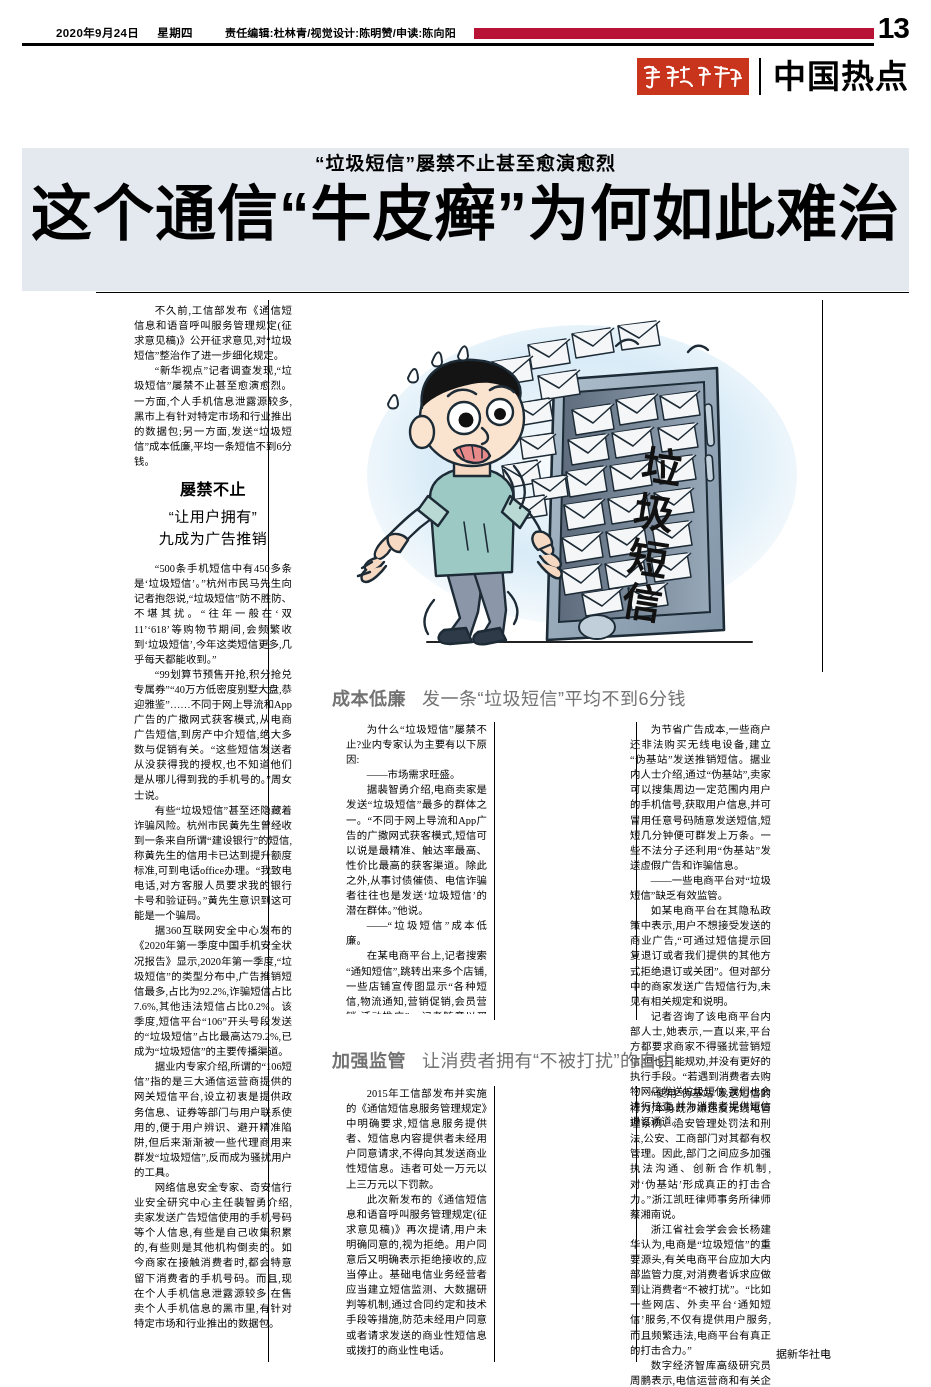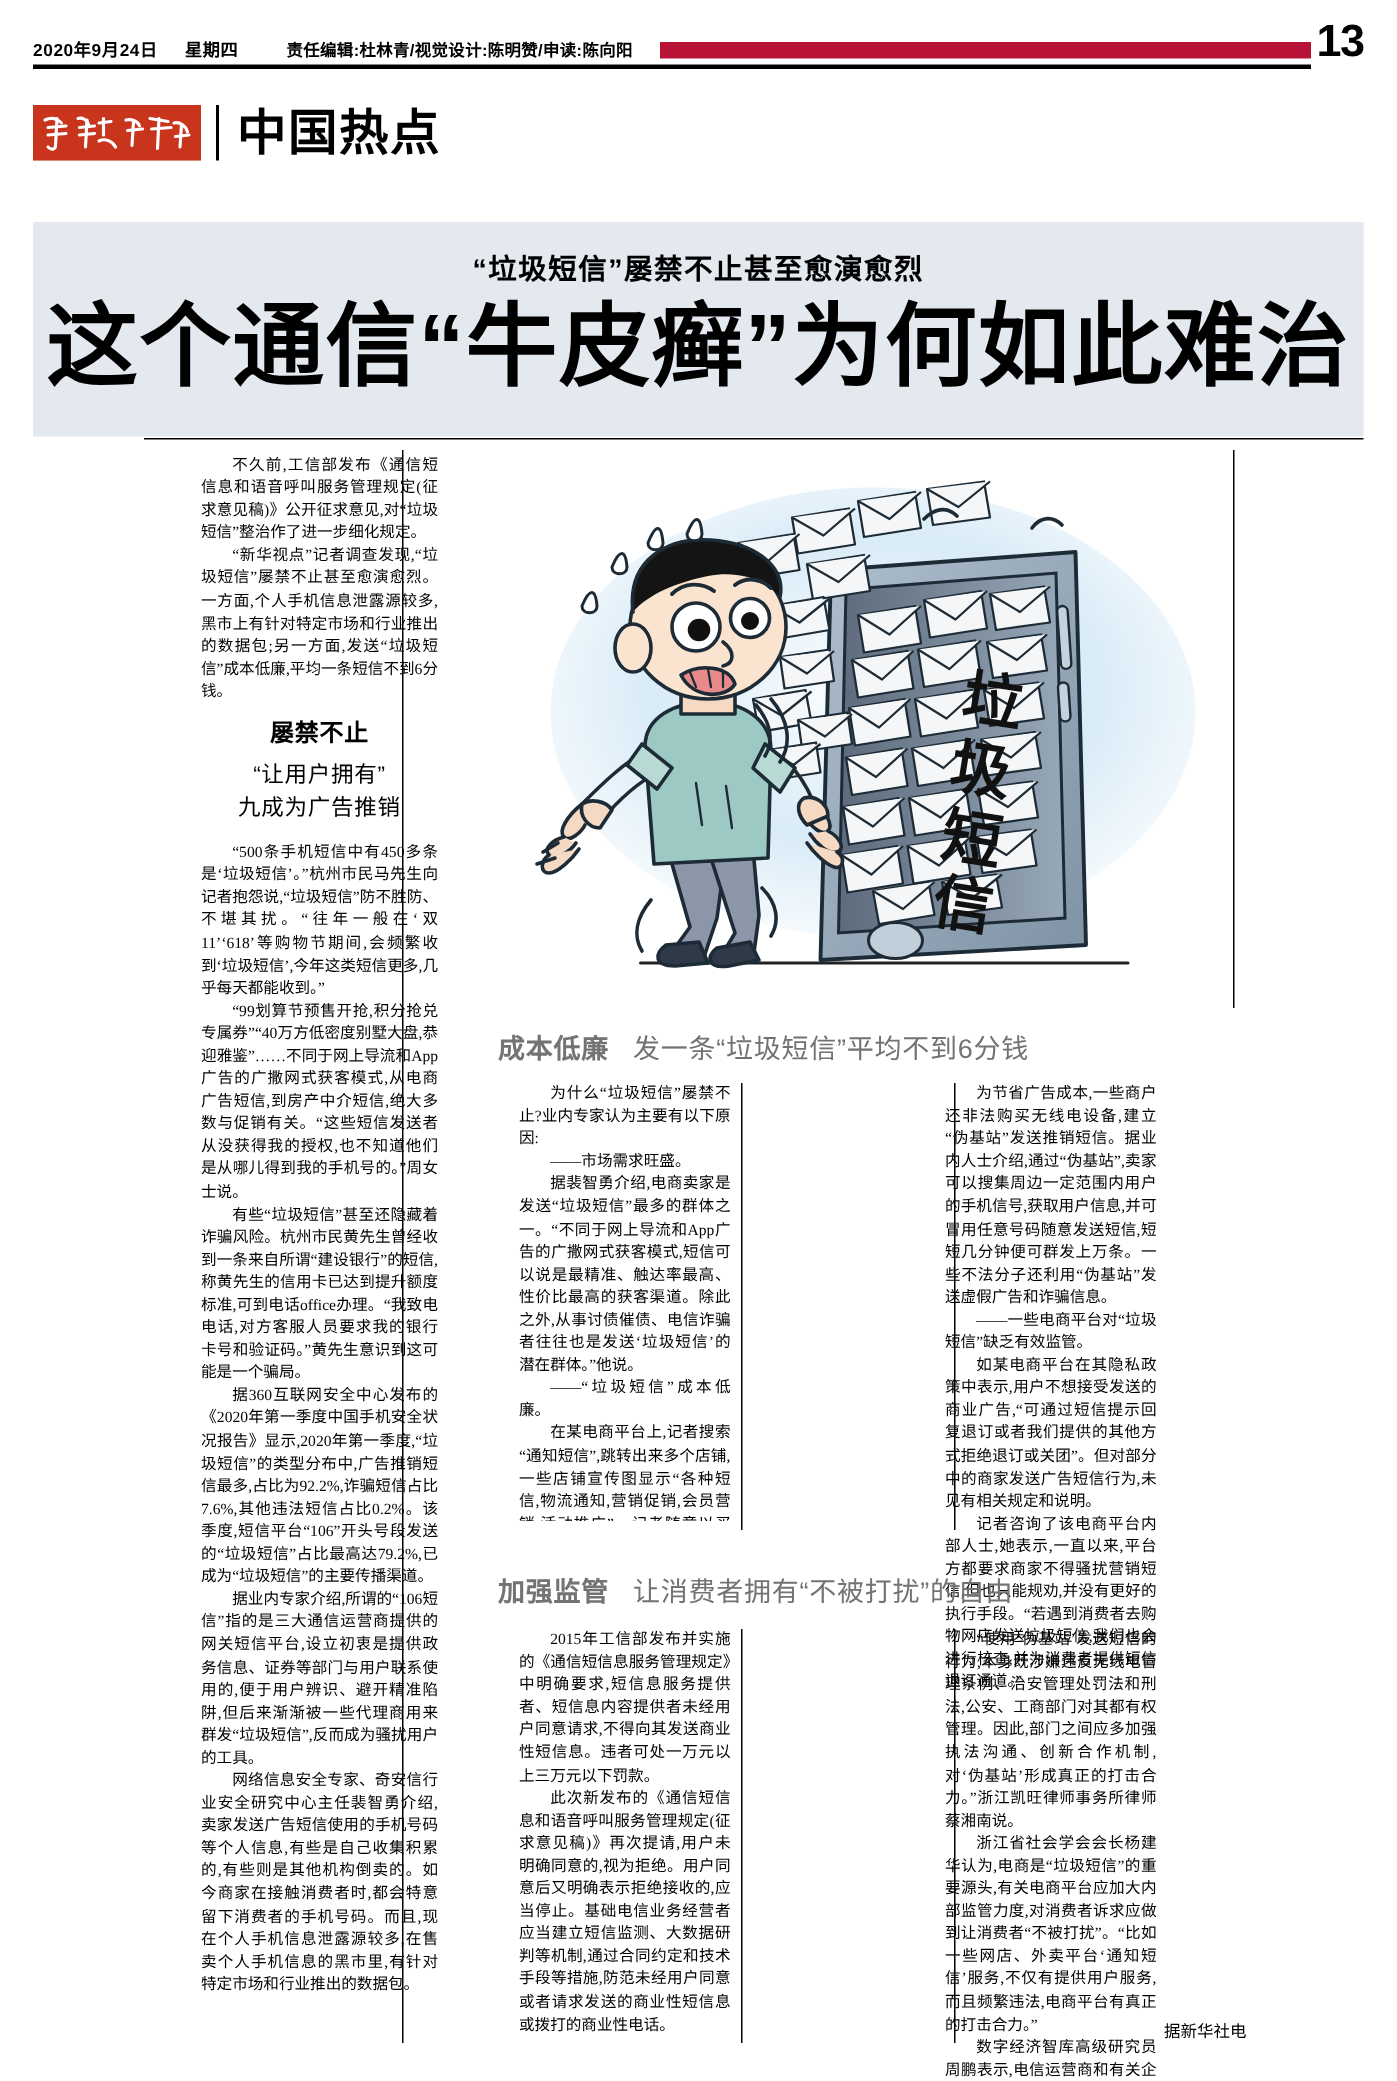--- a/index.html
+++ b/index.html
@@ -26,20 +26,21 @@
   .masthead {
     position: absolute;
     left: 22px;
     top: 18px;
     width: 887px;
   }
   .mast-topline {
     display: flex;
     align-items: flex-end;
     height: 22px;
+    margin-left: 34px;
   }
   .mast-date {
     font-family: "Liberation Sans", "DejaVu Sans", sans-serif;
     font-size: 11.5px;
     font-weight: 700;
     letter-spacing: 0.4px;
     white-space: nowrap;
     color: #000;
   }
   .mast-credits {
@@ -69,22 +70,23 @@
   }
   .mast-rule {
     height: 2.5px;
     background: #000;
     width: 852px;
     margin-top: 3px;
   }
   .mast-bottom {
     display: flex;
     align-items: center;
-    margin-top: 21px;
+    margin-top: 9px;
     height: 44px;
+    justify-content: flex-end;
   }
   .logo-box {
     width: 112px;
     height: 37px;
     background: #c8341c;
     display: flex;
     align-items: center;
     justify-content: center;
     overflow: hidden;
   }
@@ -113,21 +115,20 @@
     height: 143px;
     background: #e3e9ef;
     box-sizing: border-box;
   }
   .shoulder {
     text-align: center;
     font-family: "Liberation Sans", "DejaVu Sans", sans-serif;
     font-size: 19px;
     font-weight: 700;
     letter-spacing: 1px;
-    padding-top: 16px;
     color: #000;
   }
   .headline {
     text-align: center;
     font-family: "Liberation Sans", "DejaVu Sans", sans-serif;
     font-size: 61px;
     font-weight: 700;
     letter-spacing: 1px;
     line-height: 1.05;
     margin-top: 7px;

